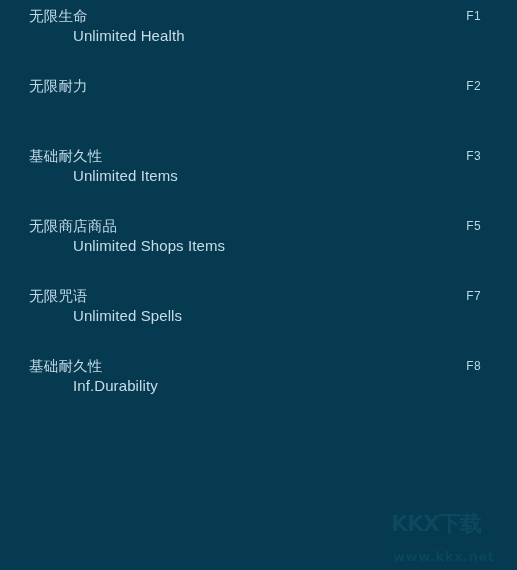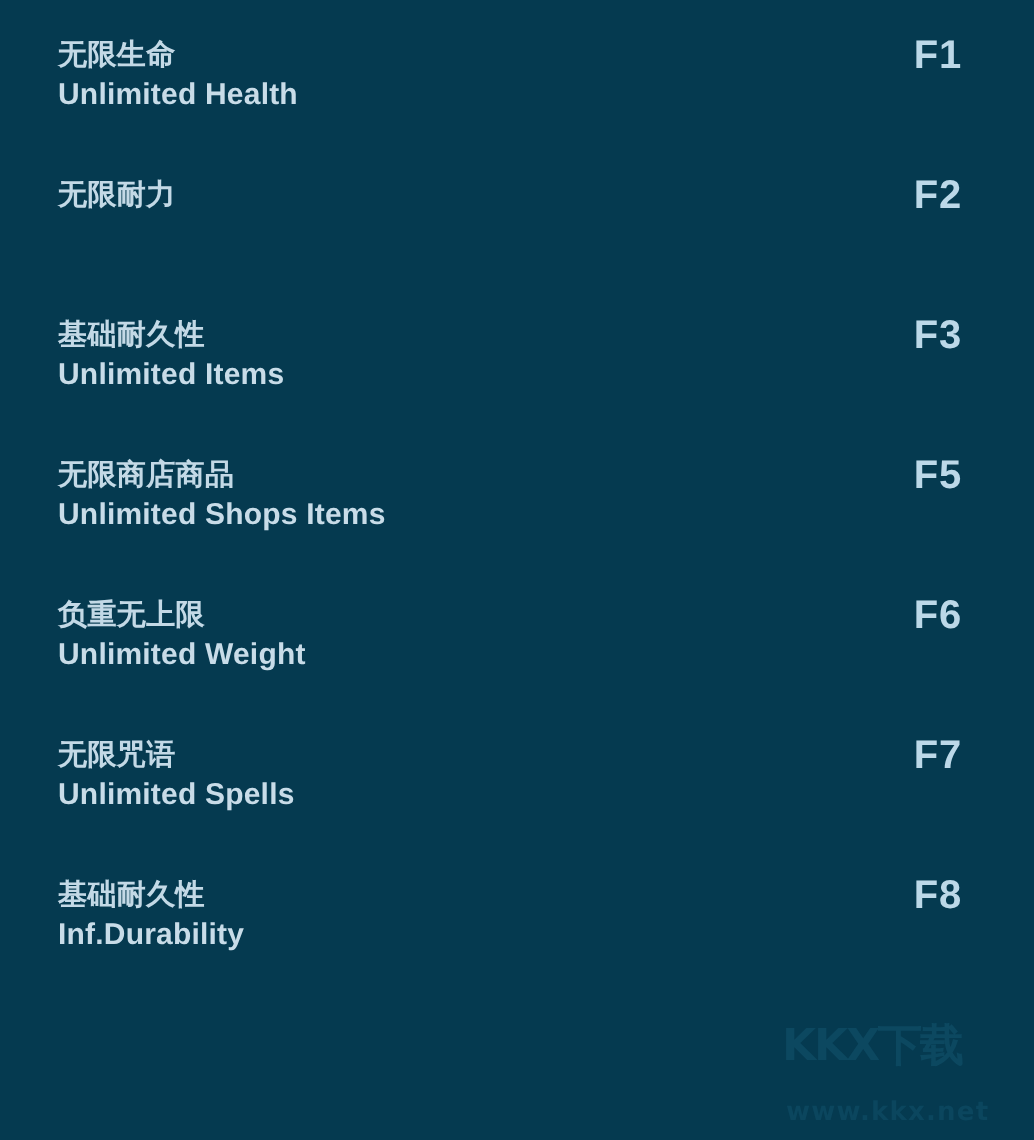--- a/index.html
+++ b/index.html
@@ -16,23 +16,22 @@
     position: relative;
   }
 
   #cheat-list {
     position: absolute;
     left: 0;
     top: 0;
     width: 517px;
     height: 478px;
     box-sizing: border-box;
-    padding: 18px 36px 0 29px;
+    padding: 6px 36px 0 29px;
     z-index: 2;
-    font-weight: bold;
   }
 
   .cheat-row {
     position: relative;
     height: 70px;
     display: block;
   }
 
   .cheat-labels {
     display: block;
@@ -47,27 +46,28 @@
     white-space: nowrap;
   }
 
   .cheat-name-en {
     display: block;
     font-size: 15px;
     line-height: 20px;
     color: #c8dce8;
     letter-spacing: 0.1px;
     white-space: nowrap;
+    margin-left: 44px;
   }
 
   .cheat-hotkey {
     position: absolute;
     right: 0;
     top: 0;
-    font-size: 20px;
+    font-size: 12px;
     line-height: 20px;
     color: #bcd8e8;
     letter-spacing: 0.4px;
     text-align: right;
     white-space: nowrap;
   }
 
   
   #watermark {
     position: absolute;
@@ -138,27 +138,20 @@
     </div>
     <div class="cheat-row">
       <div class="cheat-labels">
         <span class="cheat-name-cn">无限商店商品</span>
         <span class="cheat-name-en">Unlimited Shops Items</span>
       </div>
       <span class="cheat-hotkey">F5</span>
     </div>
     <div class="cheat-row">
       <div class="cheat-labels">
-        <span class="cheat-name-cn">负重无上限</span>
-        <span class="cheat-name-en">Unlimited Weight</span>
-      </div>
-      <span class="cheat-hotkey">F6</span>
-    </div>
-    <div class="cheat-row">
-      <div class="cheat-labels">
         <span class="cheat-name-cn">无限咒语</span>
         <span class="cheat-name-en">Unlimited Spells</span>
       </div>
       <span class="cheat-hotkey">F7</span>
     </div>
     <div class="cheat-row">
       <div class="cheat-labels">
         <span class="cheat-name-cn">基础耐久性</span>
         <span class="cheat-name-en">Inf.Durability</span>
       </div>

